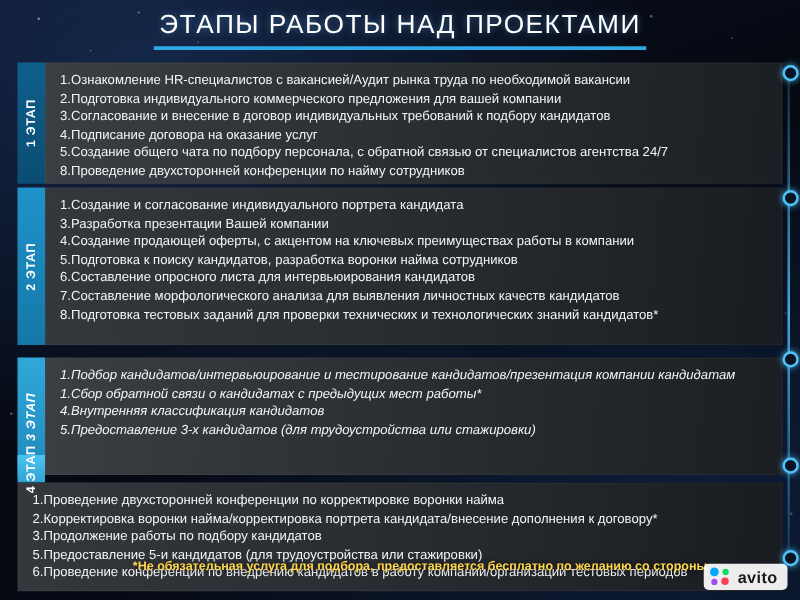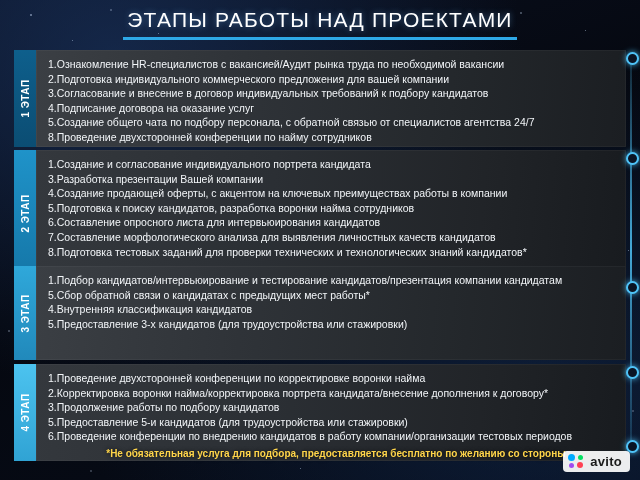--- a/index.html
+++ b/index.html
@@ -215,36 +215,36 @@
         <li>4.Создание продающей оферты, с акцентом на ключевых преимуществах работы в компании</li>
         <li>5.Подготовка к поиску кандидатов, разработка воронки найма сотрудников</li>
         <li>6.Составление опросного листа для интервьюирования кандидатов</li>
         <li>7.Составление морфологического анализа для выявления личностных качеств кандидатов</li>
         <li>8.Подготовка тестовых заданий для проверки технических и технологических знаний кандидатов*</li>
       </ul>
     </div>
   </div>
   <div class="node" style="left:626px; top:152px;"></div>
 
-  <div class="stage" style="top:266px; height:94px;">
+  <div class="stage" style="top:286px; height:94px;font-style:italic;">
     <div class="tab tab-3">
       <span>3 ЭТАП</span>
     </div>
     <div class="body">
       <ul>
         <li>1.Подбор кандидатов/интервьюирование и тестирование кандидатов/презентация компании кандидатам</li>
-        <li>5.Сбор обратной связи о кандидатах с предыдущих мест работы*</li>
+        <li>1.Сбор обратной связи о кандидатах с предыдущих мест работы*</li>
         <li>4.Внутренняя классификация кандидатов</li>
         <li>5.Предоставление 3-х кандидатов (для трудоустройства или стажировки)</li>
       </ul>
     </div>
   </div>
   <div class="node" style="left:626px; top:281px;"></div>
 
-  <div class="stage alt" style="top:364px; height:97px;">
+  <div class="stage alt" style="top:364px; height:97px;flex-direction:column;">
     <div class="tab tab-4">
       <span>4 ЭТАП</span>
     </div>
     <div class="body">
       <ul>
         <li>1.Проведение двухсторонней конференции по корректировке воронки найма</li>
         <li>2.Корректировка воронки найма/корректировка портрета кандидата/внесение дополнения к договору*</li>
         <li>3.Продолжение работы по подбору кандидатов</li>
         <li>5.Предоставление 5-и кандидатов (для трудоустройства или стажировки)</li>
         <li>6.Проведение конференции по внедрению кандидатов в работу компании/организации тестовых периодов</li>

